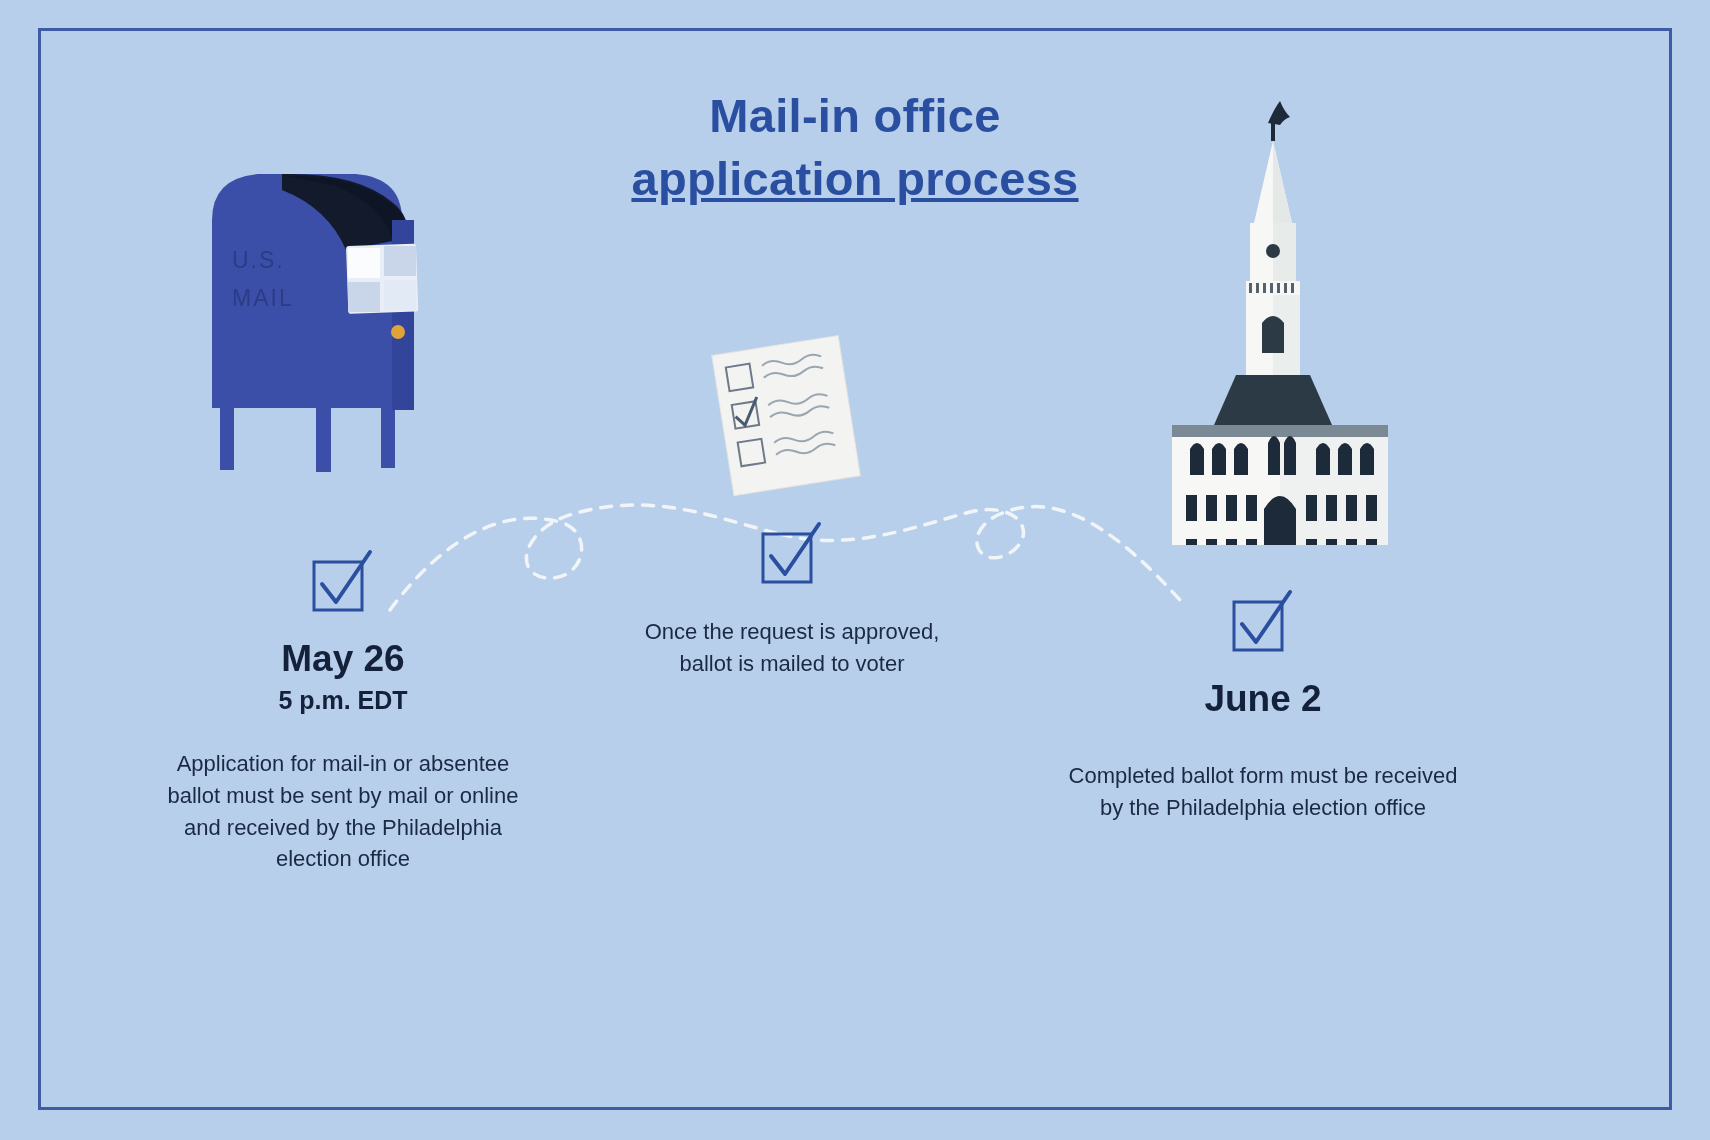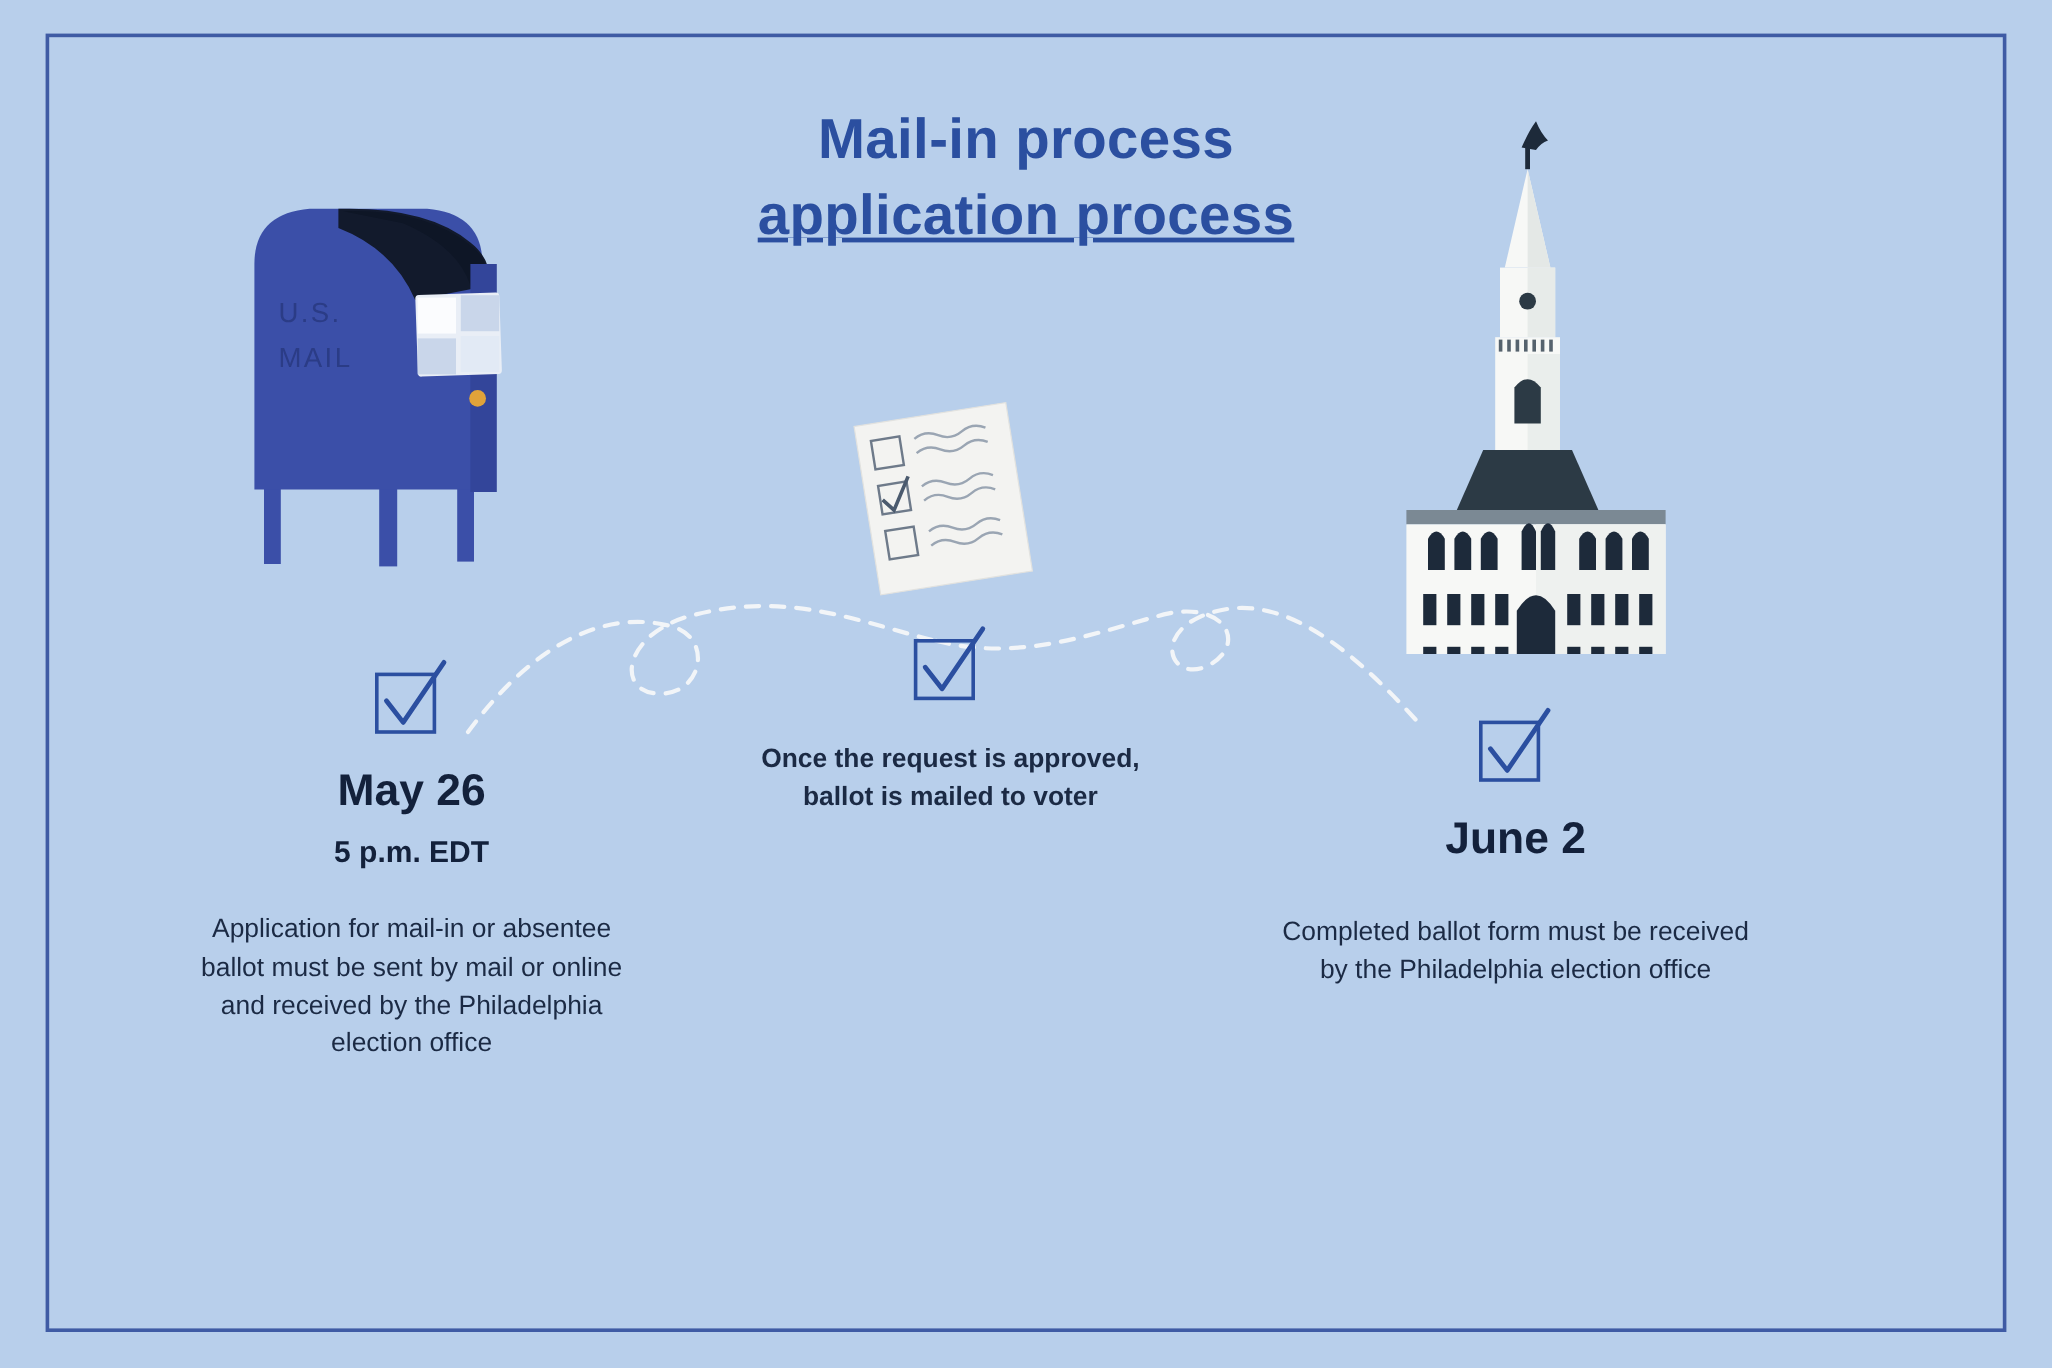--- a/index.html
+++ b/index.html
@@ -96,45 +96,45 @@
     font-weight: bold;
     font-size: 37px;
     line-height: 1.25;
     margin-top: 22px;
   }
   .step .time {
     color: #13213b;
     font-weight: bold;
     font-size: 25px;
     line-height: 1.3;
-    margin-top: 12px;
+    margin-top: 2px;
   }
   .step .desc {
     color: #1b2a44;
     font-size: 22px;
     line-height: 1.45;
     margin-top: 31px;
   }
 
   #step-1 { left: 148px; top: 548px; width: 390px; }
   #step-2 { left: 622px; top: 520px; width: 340px; }
   #step-3 { left: 1068px; top: 588px; width: 390px; }
 
-  #step-2 .desc { margin-top: 30px; font-weight: bold; }
+  #step-2 .desc { margin-top: 30px; }
   #step-3 .desc { margin-top: 38px; }
 </style>
 </head>
 <body>
 
 <div class="canvas">
 
   <div class="frame"></div>
 
   <div class="title">
-    <span>Mail-in process</span>
+    <span>Mail-in office</span>
     <span class="line2">application process</span>
   </div>
 
   <div class="mailbox">
     <svg viewBox="0 0 260 330" width="260" height="330" xmlns="http://www.w3.org/2000/svg">
 
       <rect x="24" y="240" width="14" height="80" fill="#3b4fa8"></rect>
       <rect x="120" y="262" width="15" height="90" fill="#3b4fa8" transform="translate(0,-30)"></rect>
       <rect x="185" y="240" width="14" height="78" fill="#3b4fa8"></rect>
 

